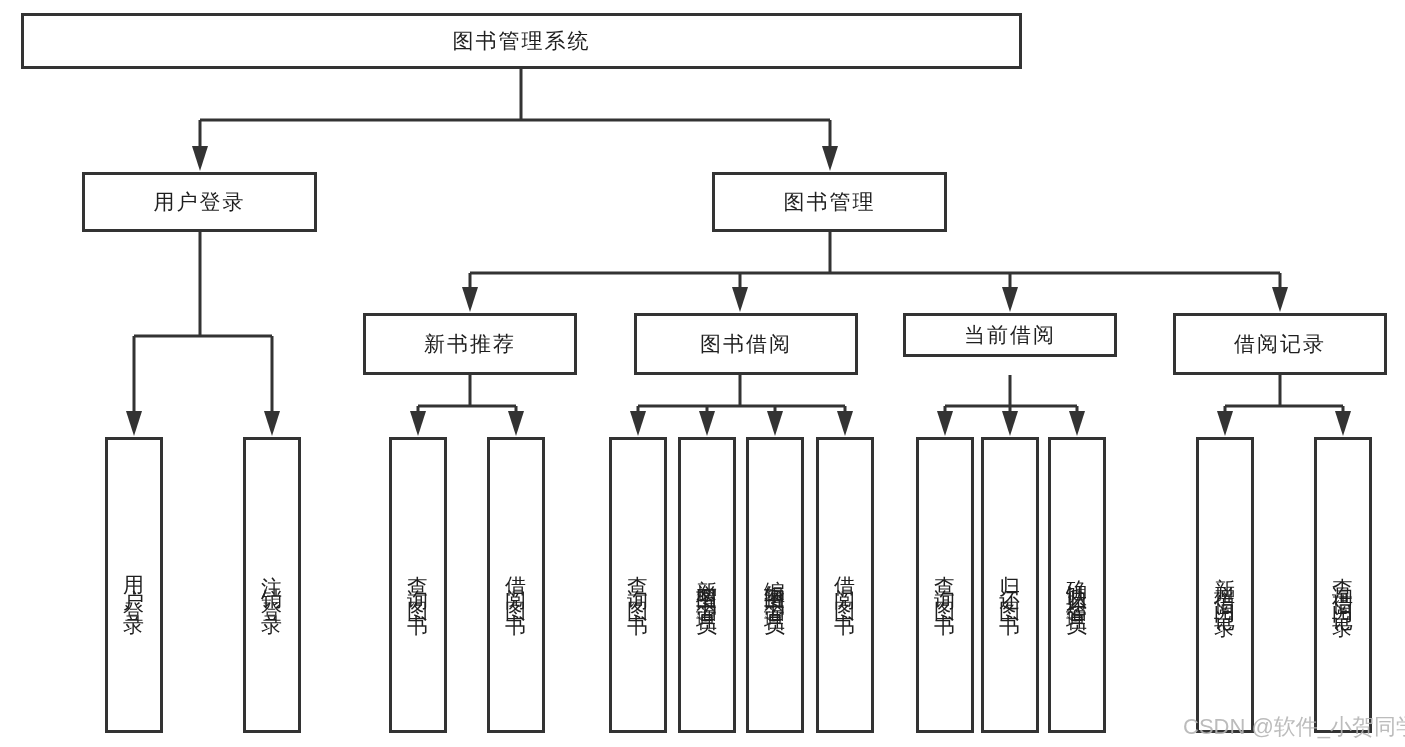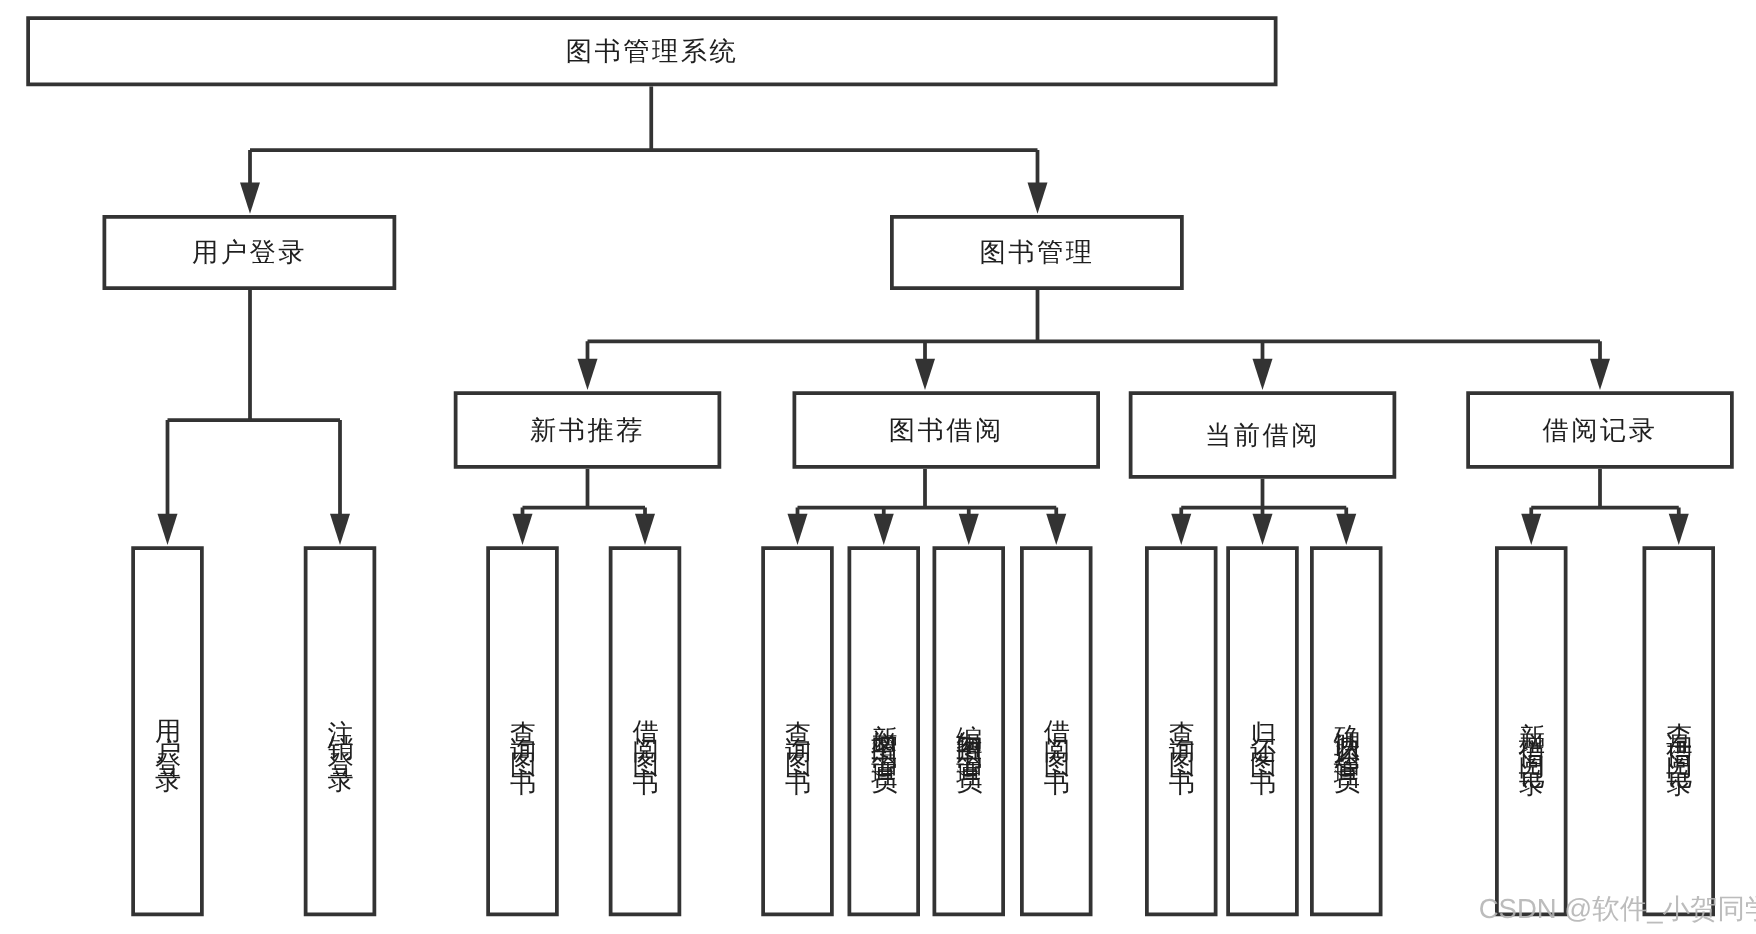--- a/index.html
+++ b/index.html
@@ -77,24 +77,24 @@
   <div class="node hnode" style="left:82px;top:172px;width:235px;height:60px">
     <span>用户登录</span>
   </div>
   <div class="node hnode" style="left:363px;top:313px;width:214px;height:62px">
     <span>新书推荐</span>
   </div>
 
   <div class="node hnode" style="left:712px;top:172px;width:235px;height:60px">
     <span>图书管理</span>
   </div>
-  <div class="node hnode" style="left:634px;top:313px;width:246px;height:62px">
+  <div class="node hnode" style="left:634px;top:313px;width:224px;height:62px">
     <span>图书借阅</span>
   </div>
-  <div class="node hnode" style="left:903px;top:313px;width:214px;height:70px">
+  <div class="node hnode" style="left:903px;top:313px;width:214px;height:44px">
     <span>当前借阅</span>
   </div>
   <div class="node hnode" style="left:1173px;top:313px;width:214px;height:62px">
     <span>借阅记录</span>
   </div>
 
   <div class="node vnode" style="left:105px">
     <span class="vtext gap-lg">用户登录</span>
   </div>
   <div class="node vnode" style="left:243px">

